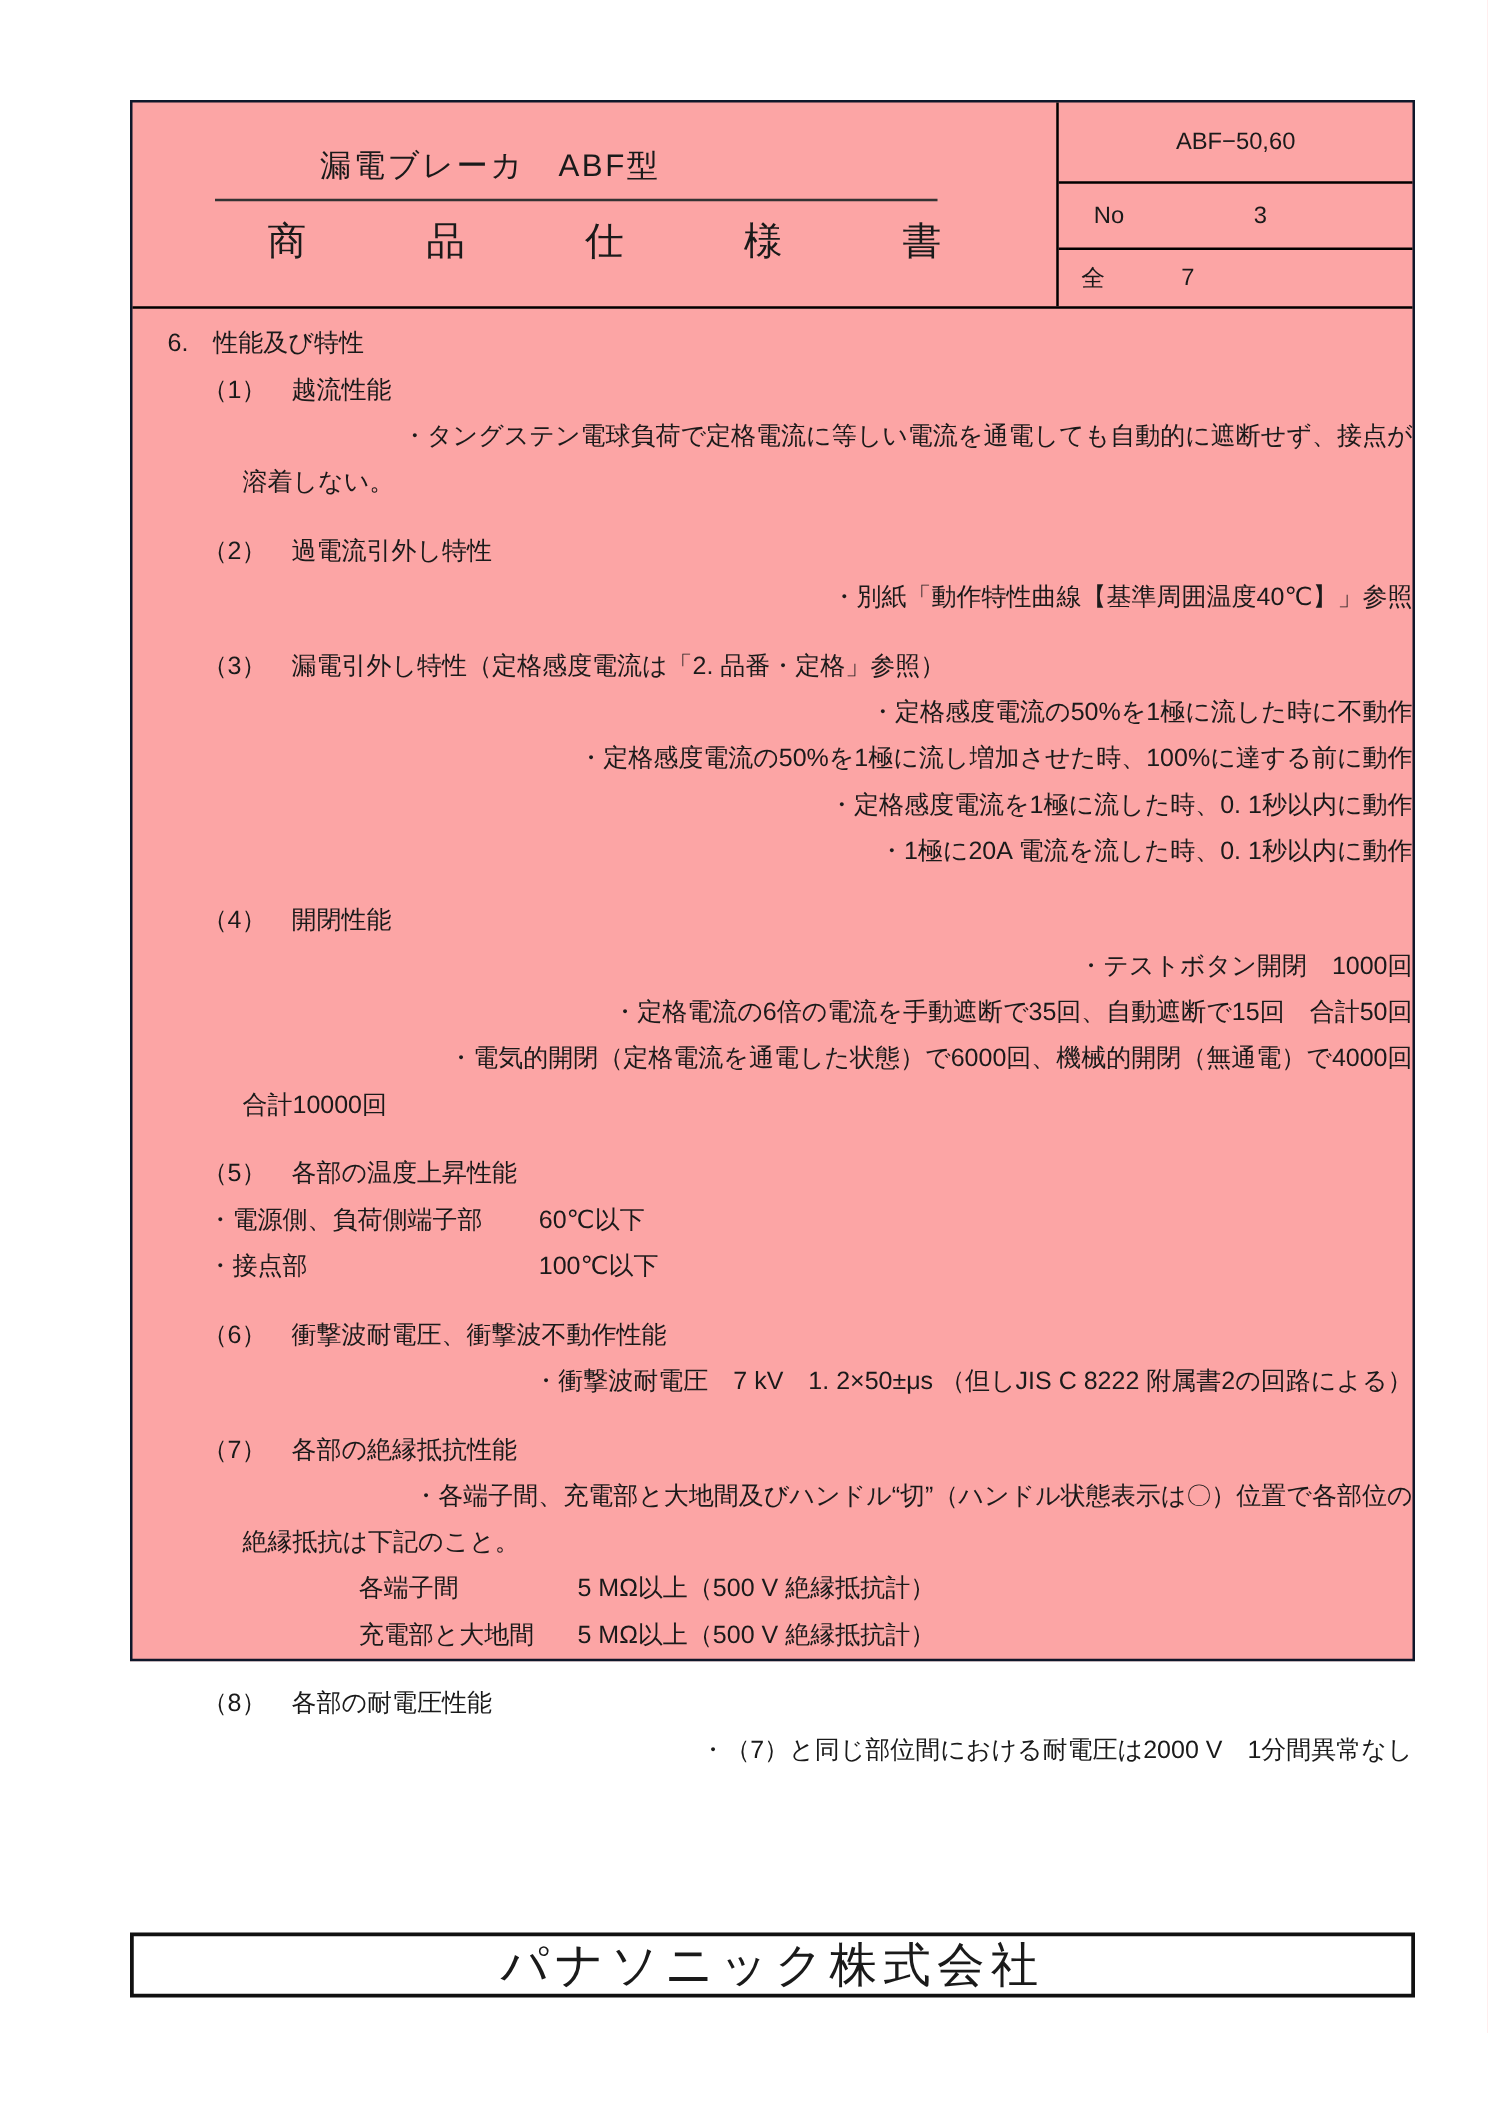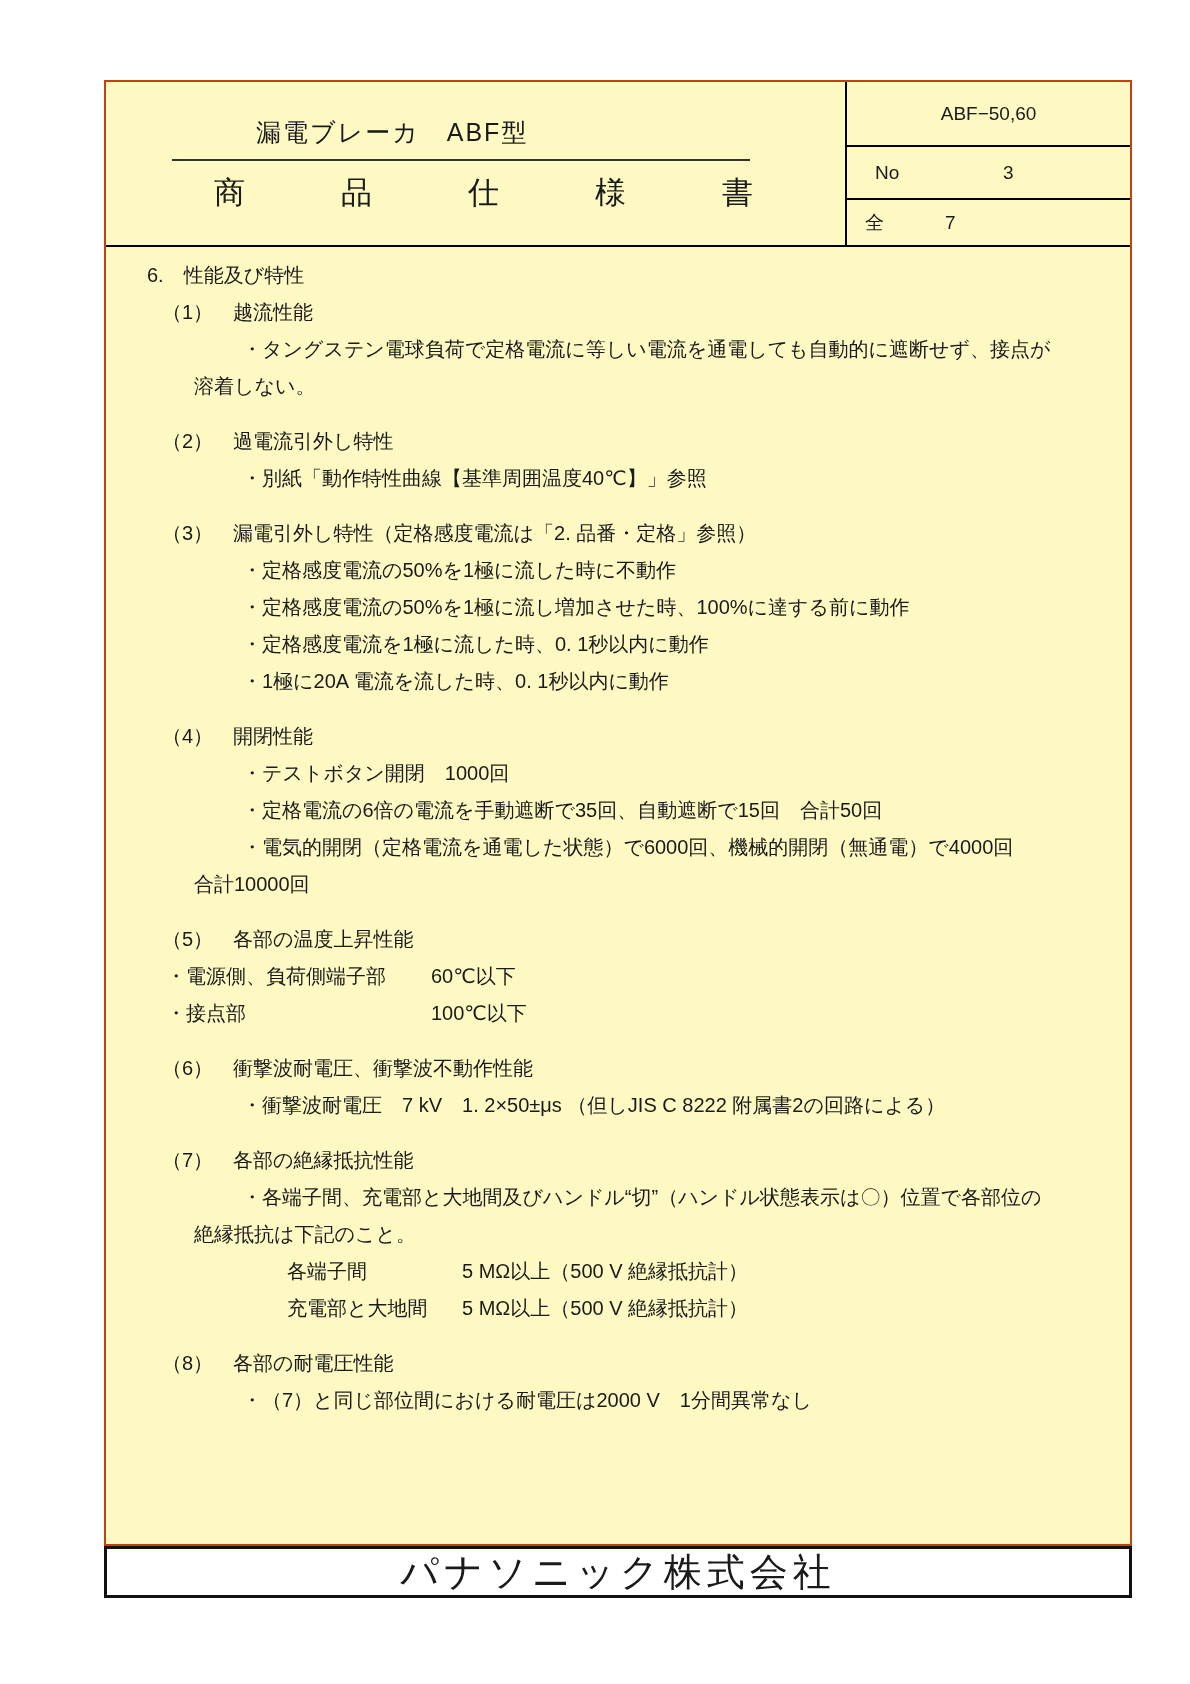--- a/index.html
+++ b/index.html
@@ -1,40 +1,40 @@
 <!DOCTYPE html>
 <html><head>
 <meta charset="utf-8">
 <style>
   html,body{margin:0;padding:0;background:#fff;}
   .page{
     position:relative;width:1190px;height:1684px;background:#fff;
     font-family:"Liberation Sans","DejaVu Sans",sans-serif;color:#1a1a1a;overflow:hidden;
   }
   .main-box{
-    position:absolute;left:104px;top:80px;width:1028px;height:1466px;
-    border:2px solid #c2410c;box-sizing:border-box;background:#fef9c3;
+    position:absolute;left:104px;top:80px;width:1028px;height:1249px;
+    border:2px solid #0f172a;box-sizing:border-box;background:#fca5a5;
   }
   .header{position:absolute;top:0;left:0;right:0;height:163px;border-bottom:2px solid #000;box-sizing:content-box;}
   .header-left{position:absolute;left:0;top:0;width:739px;height:163px;}
   .product-line{position:absolute;left:150px;top:34px;font-size:25px;letter-spacing:2px;white-space:nowrap;}
   .title-underline{position:absolute;left:66px;top:77px;width:578px;height:2px;background:#333;}
   .doc-title{position:absolute;left:108px;top:90px;font-size:31px;font-weight:500;letter-spacing:96px;white-space:nowrap;}
   .header-right{position:absolute;left:739px;top:0;right:0;height:163px;border-left:2px solid #000;box-sizing:border-box;font-size:19px;}
   .ref-row{position:relative;box-sizing:border-box;display:flex;align-items:center;}
   .ref-row.r1{height:65px;border-bottom:2px solid #000;justify-content:center;}
   .ref-row.r2{height:53px;border-bottom:2px solid #000;padding-left:28px;gap:48px;}
   .ref-row.r3{height:45px;padding-left:18px;}
   .ref-label{display:inline-block;width:52px;}
   .ref-value{display:inline-block;padding-left:28px;}
   .body{position:absolute;top:165px;left:0;right:0;bottom:0;padding-top:10px;}
   .line{font-size:20px;line-height:37px;white-space:nowrap;}
-  .l-root{padding-left:41px;}
+  .l-root{padding-left:28px;}
   .l-head{padding-left:56px;}
-  .l-bullet{padding-left:136px;}
+  .l-bullet{padding-left:136px;text-align:right;}
   .l-cont{padding-left:58px;margin-left:30px;}
   .l-pair{padding-left:60px;}
   .l-pair .plabel{display:inline-block;width:265px;}
   .l-subpair{padding-left:181px;}
   .l-subpair .plabel{display:inline-block;width:175px;}
   .gap{margin-top:18px;}
   .footer-box{
     position:absolute;left:104px;top:1546px;width:1028px;height:52px;
     border:3px solid #111;box-sizing:border-box;background:#fff;
     display:flex;align-items:center;justify-content:center;

